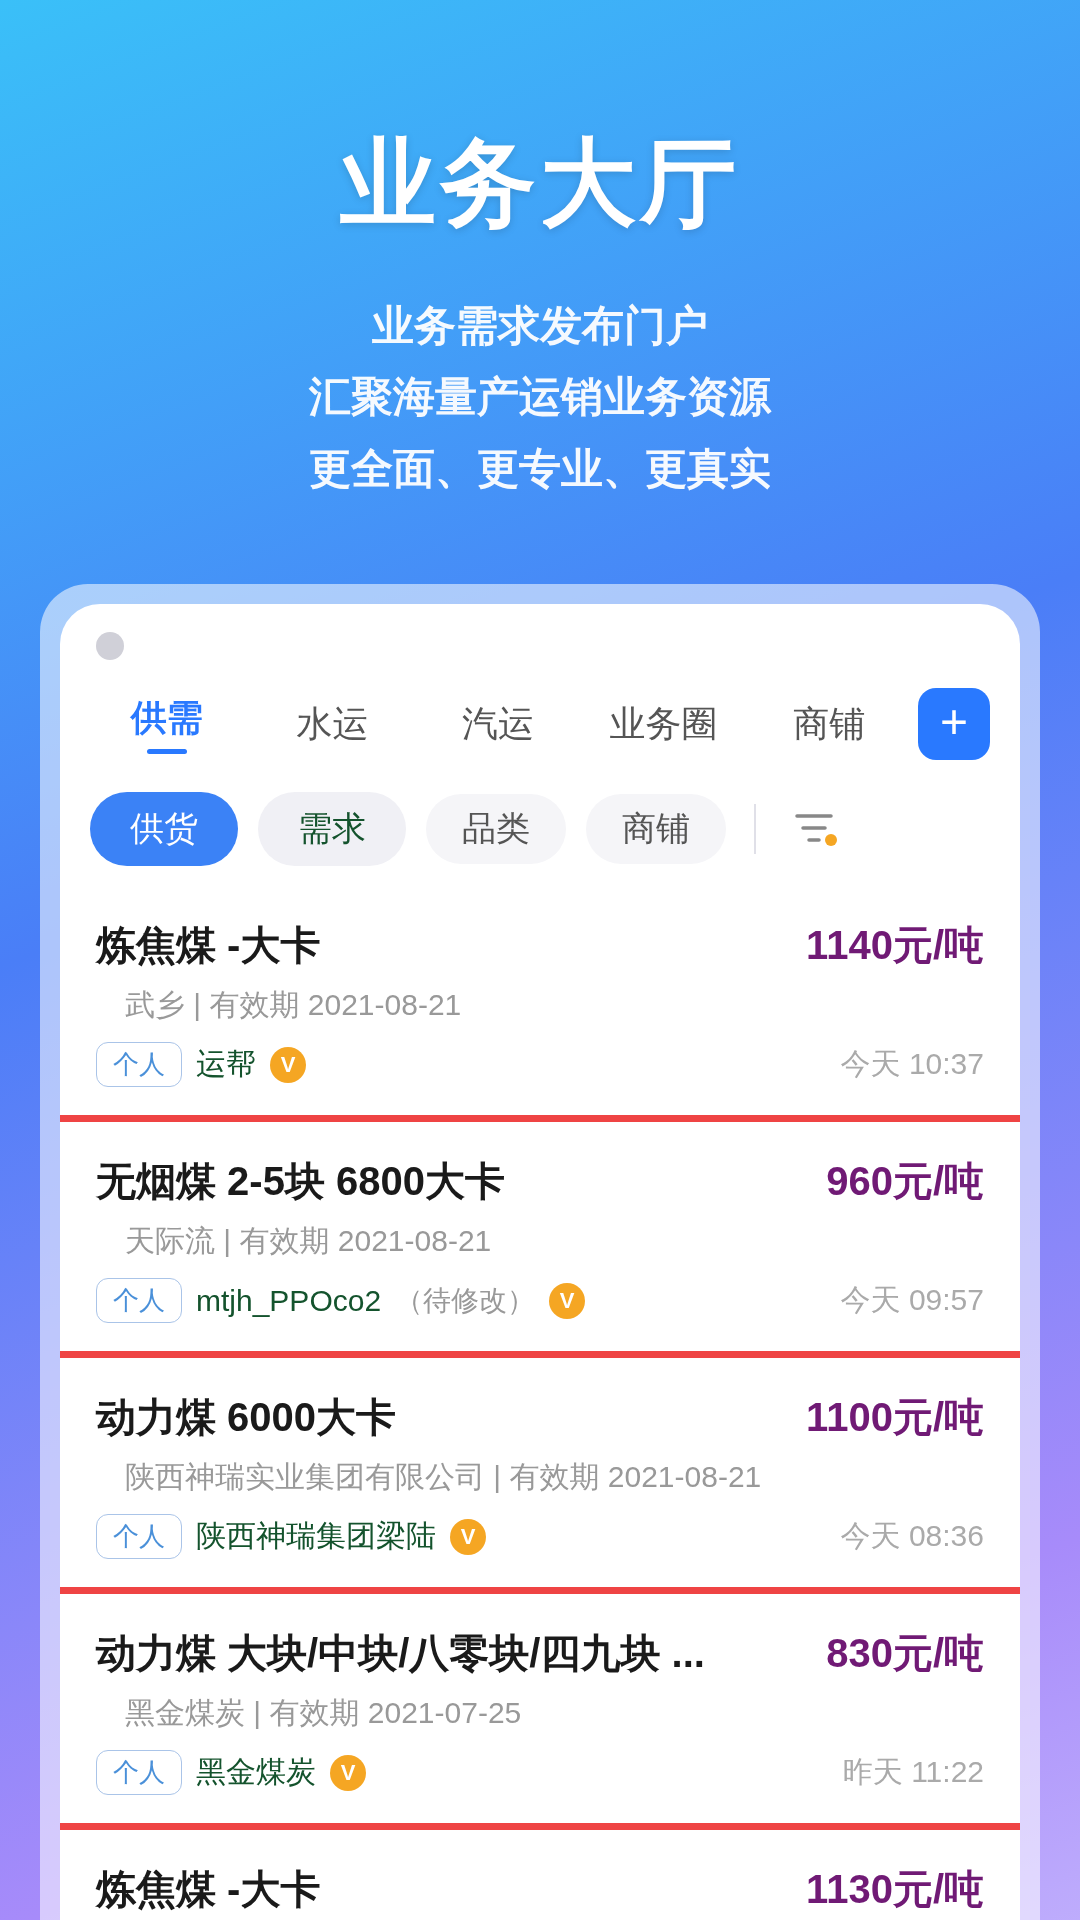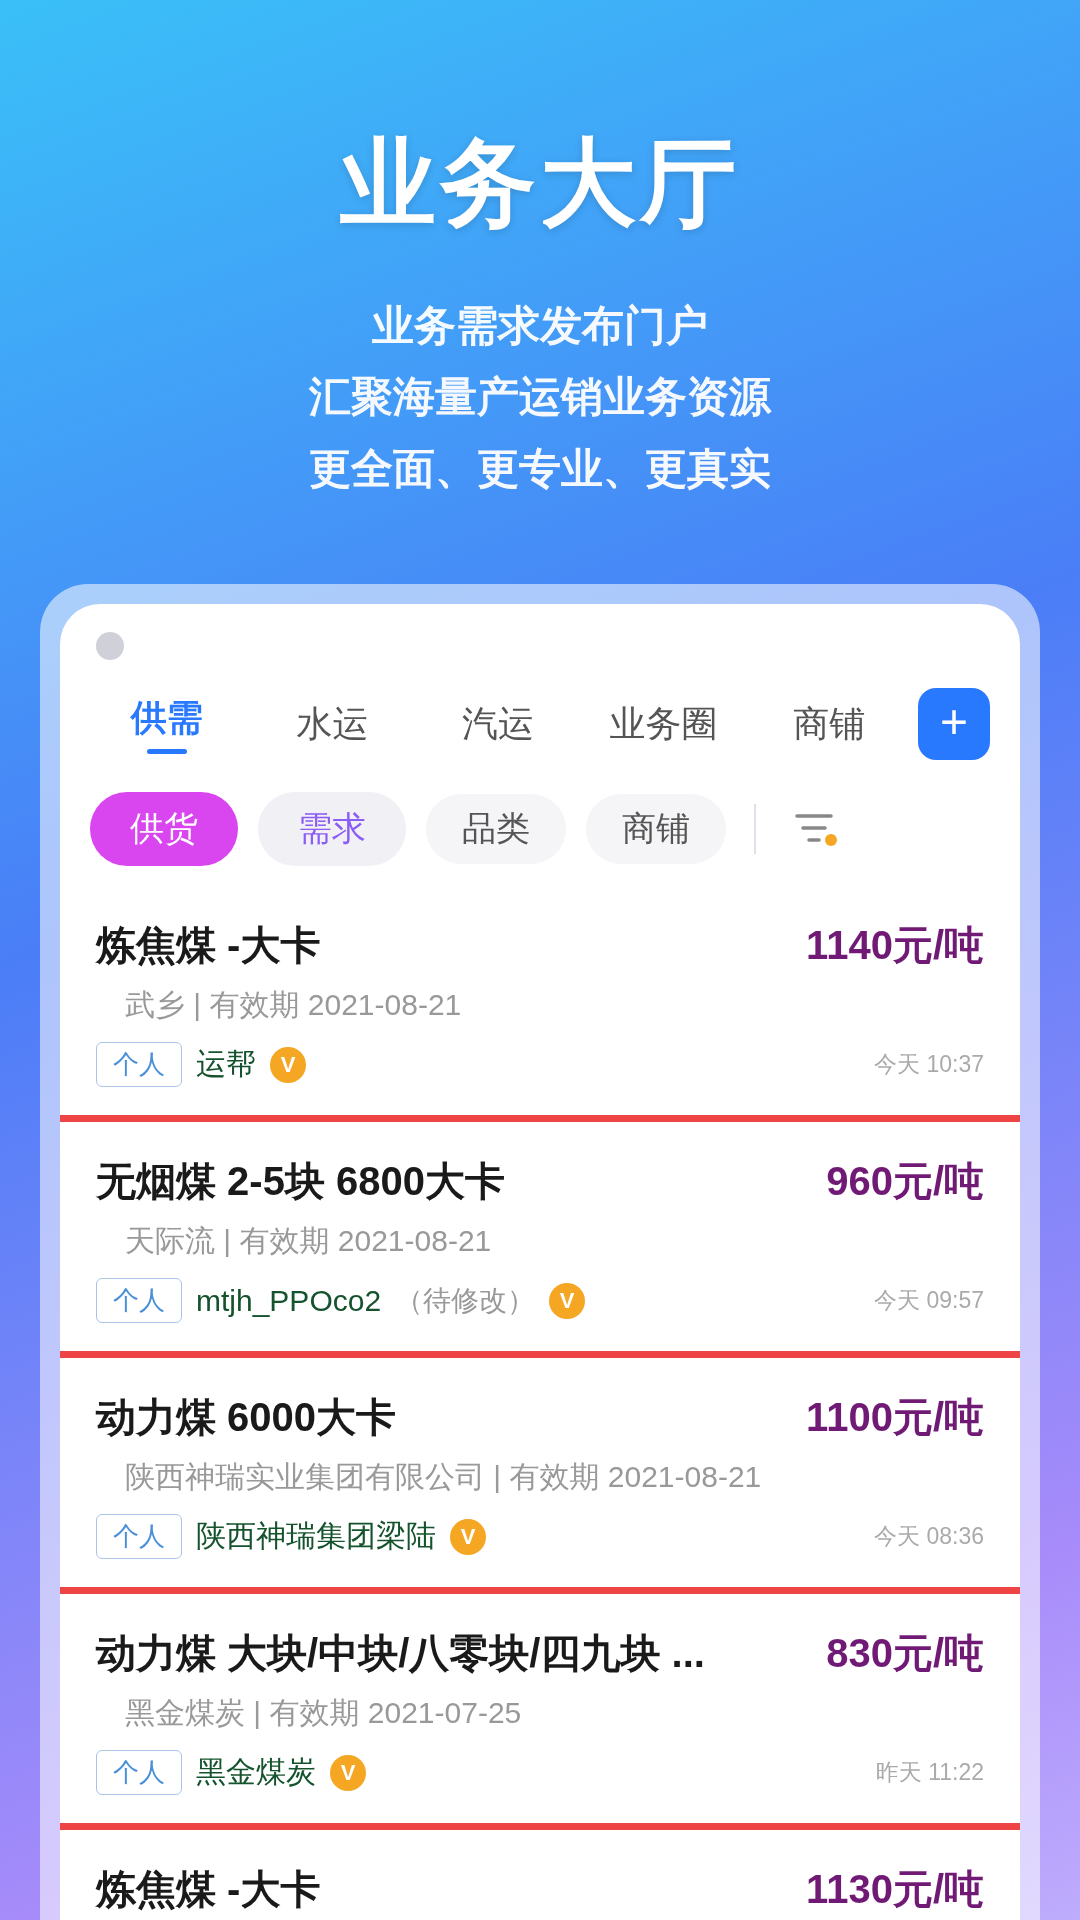--- a/index.html
+++ b/index.html
@@ -117,26 +117,26 @@
     }
     .filter-btn {
       padding: 14px 40px;
       border-radius: 50px;
       font-size: 34px;
       font-weight: 500;
       cursor: pointer;
       border: none;
     }
     .filter-btn.active {
-      background: #d946ef;
+      background: #3b82f6;
       color: white;
     }
     .filter-btn.inactive {
       background: #f0f0f5;
-      color: #8b5cf6;
+      color: #14532d;
     }
     .filter-tag {
       padding: 12px 36px;
       background: #f5f5f8;
       border-radius: 50px;
       font-size: 34px;
       color: #555;
       cursor: pointer;
     }
     .filter-divider {
@@ -185,21 +185,21 @@
     .list-item-row3 {
       display: flex;
       align-items: center;
       gap: 14px;
     }
     .tag-personal {
       border: 1.5px solid #aac4e8;
       color: #4a90d9;
       font-size: 26px;
       padding: 4px 16px;
-      border-radius: 6px;
+      border-radius: 12px;
     }
     .item-user {
       font-size: 30px;
       color: #14532d;
     }
     .vip-badge {
       width: 36px;
       height: 36px;
       background: #f5a623;
       border-radius: 50%;
@@ -210,21 +210,21 @@
       font-size: 22px;
       font-weight: 700;
     }
     .pending-badge {
       font-size: 28px;
       color: #999;
       font-family: Liberation Serif, serif;
     }
     .item-time {
       margin-left: auto;
-      font-size: 23px;
+      font-size: 30px;
       color: #aaa;
     }
 
     
     .filter-svg {
       width: 50px;
       height: 50px;
     }
   </style>
 </head>

